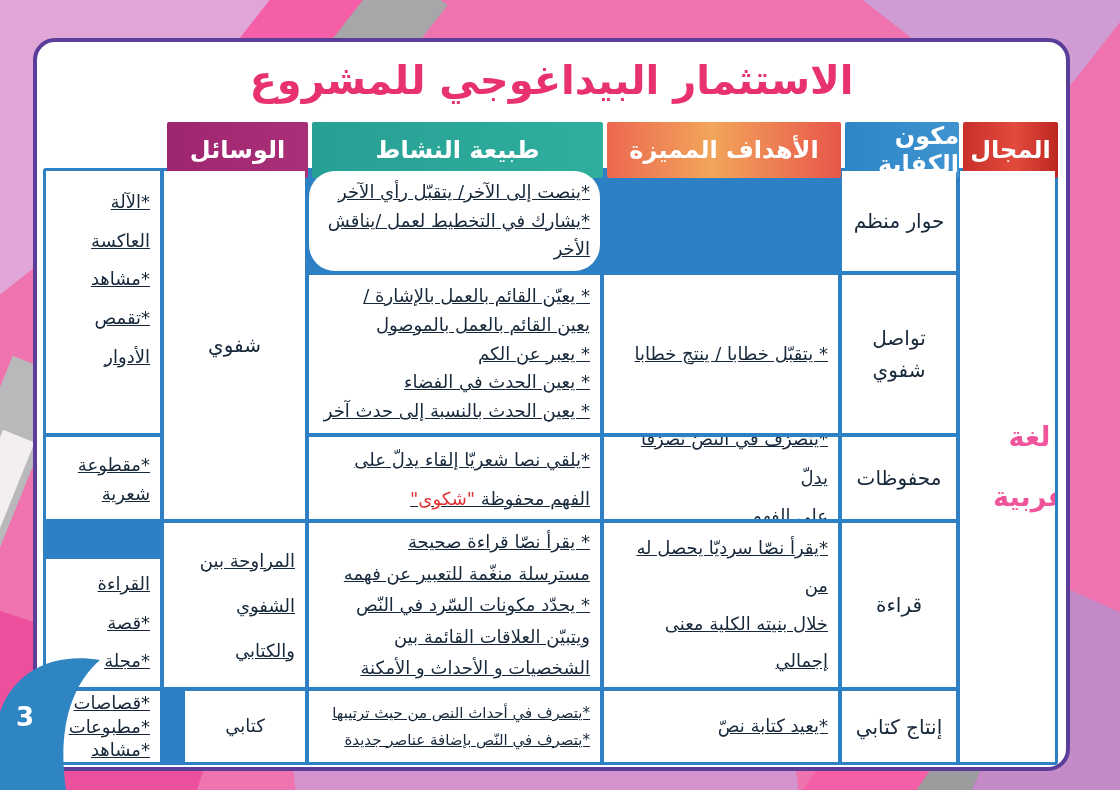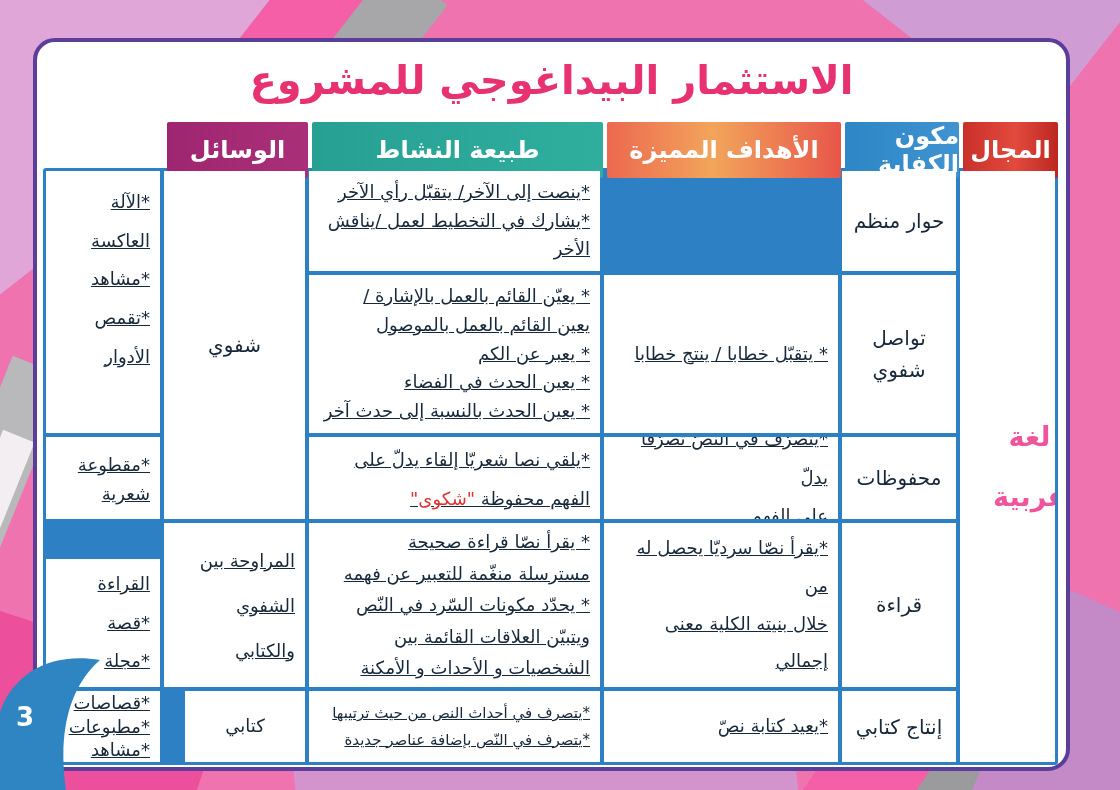--- a/index.html
+++ b/index.html
@@ -112,21 +112,21 @@
         <div class="cell center nashat-cell" style="grid-column:2; grid-row:4;">قراءة</div>
         <div class="cell center nashat-cell" style="grid-column:2; grid-row:5;">إنتاج كتابي</div>
 
         <div class="cell right" style="grid-column:3; grid-row:2;">* يتقبّل خطابا / ينتج خطابا</div>
         <div class="cell right spread" style="grid-column:3; grid-row:3;">*يتصرّف في النصّ تصرّفا يدلّ
 على الفهم.</div>
         <div class="cell right" style="grid-column:3; grid-row:4; justify-content:flex-start; line-height:2.1;">*يقرأ نصّا سرديّا يحصل له من
 خلال بنيته الكلية معنى إجمالي</div>
         <div class="cell right" style="grid-column:3; grid-row:5;">*يعيد كتابة نصّ</div>
 
-        <div class="cell right" style="grid-column:4; grid-row:1;">*ينصت إلى الآخر/ يتقبّل رأي الآخر
+        <div class="cell right" style="grid-column:4; grid-row:1;border-radius:26px;">*ينصت إلى الآخر/ يتقبّل رأي الآخر
 *يشارك في التخطيط لعمل /يناقش
 الأخر</div>
         <div class="cell right" style="grid-column:4; grid-row:2;">* يعيّن القائم بالعمل بالإشارة /
 يعين القائم بالعمل بالموصول
 * يعبر عن الكم
 * يعين الحدث في الفضاء
 * يعين الحدث بالنسبة إلى حدث آخر</div>
         <div class="cell right spread" style="grid-column:4; grid-row:3; display:block; padding-top:4px;"><span>*يلقي نصا شعريّا إلقاء يدلّ على
 الفهم محفوظة </span><span class="hl-red">"شكوى"</span></div>
         <div class="cell right" style="grid-column:4; grid-row:4; line-height:1.75;">* يقرأ نصّا قراءة صحيحة

